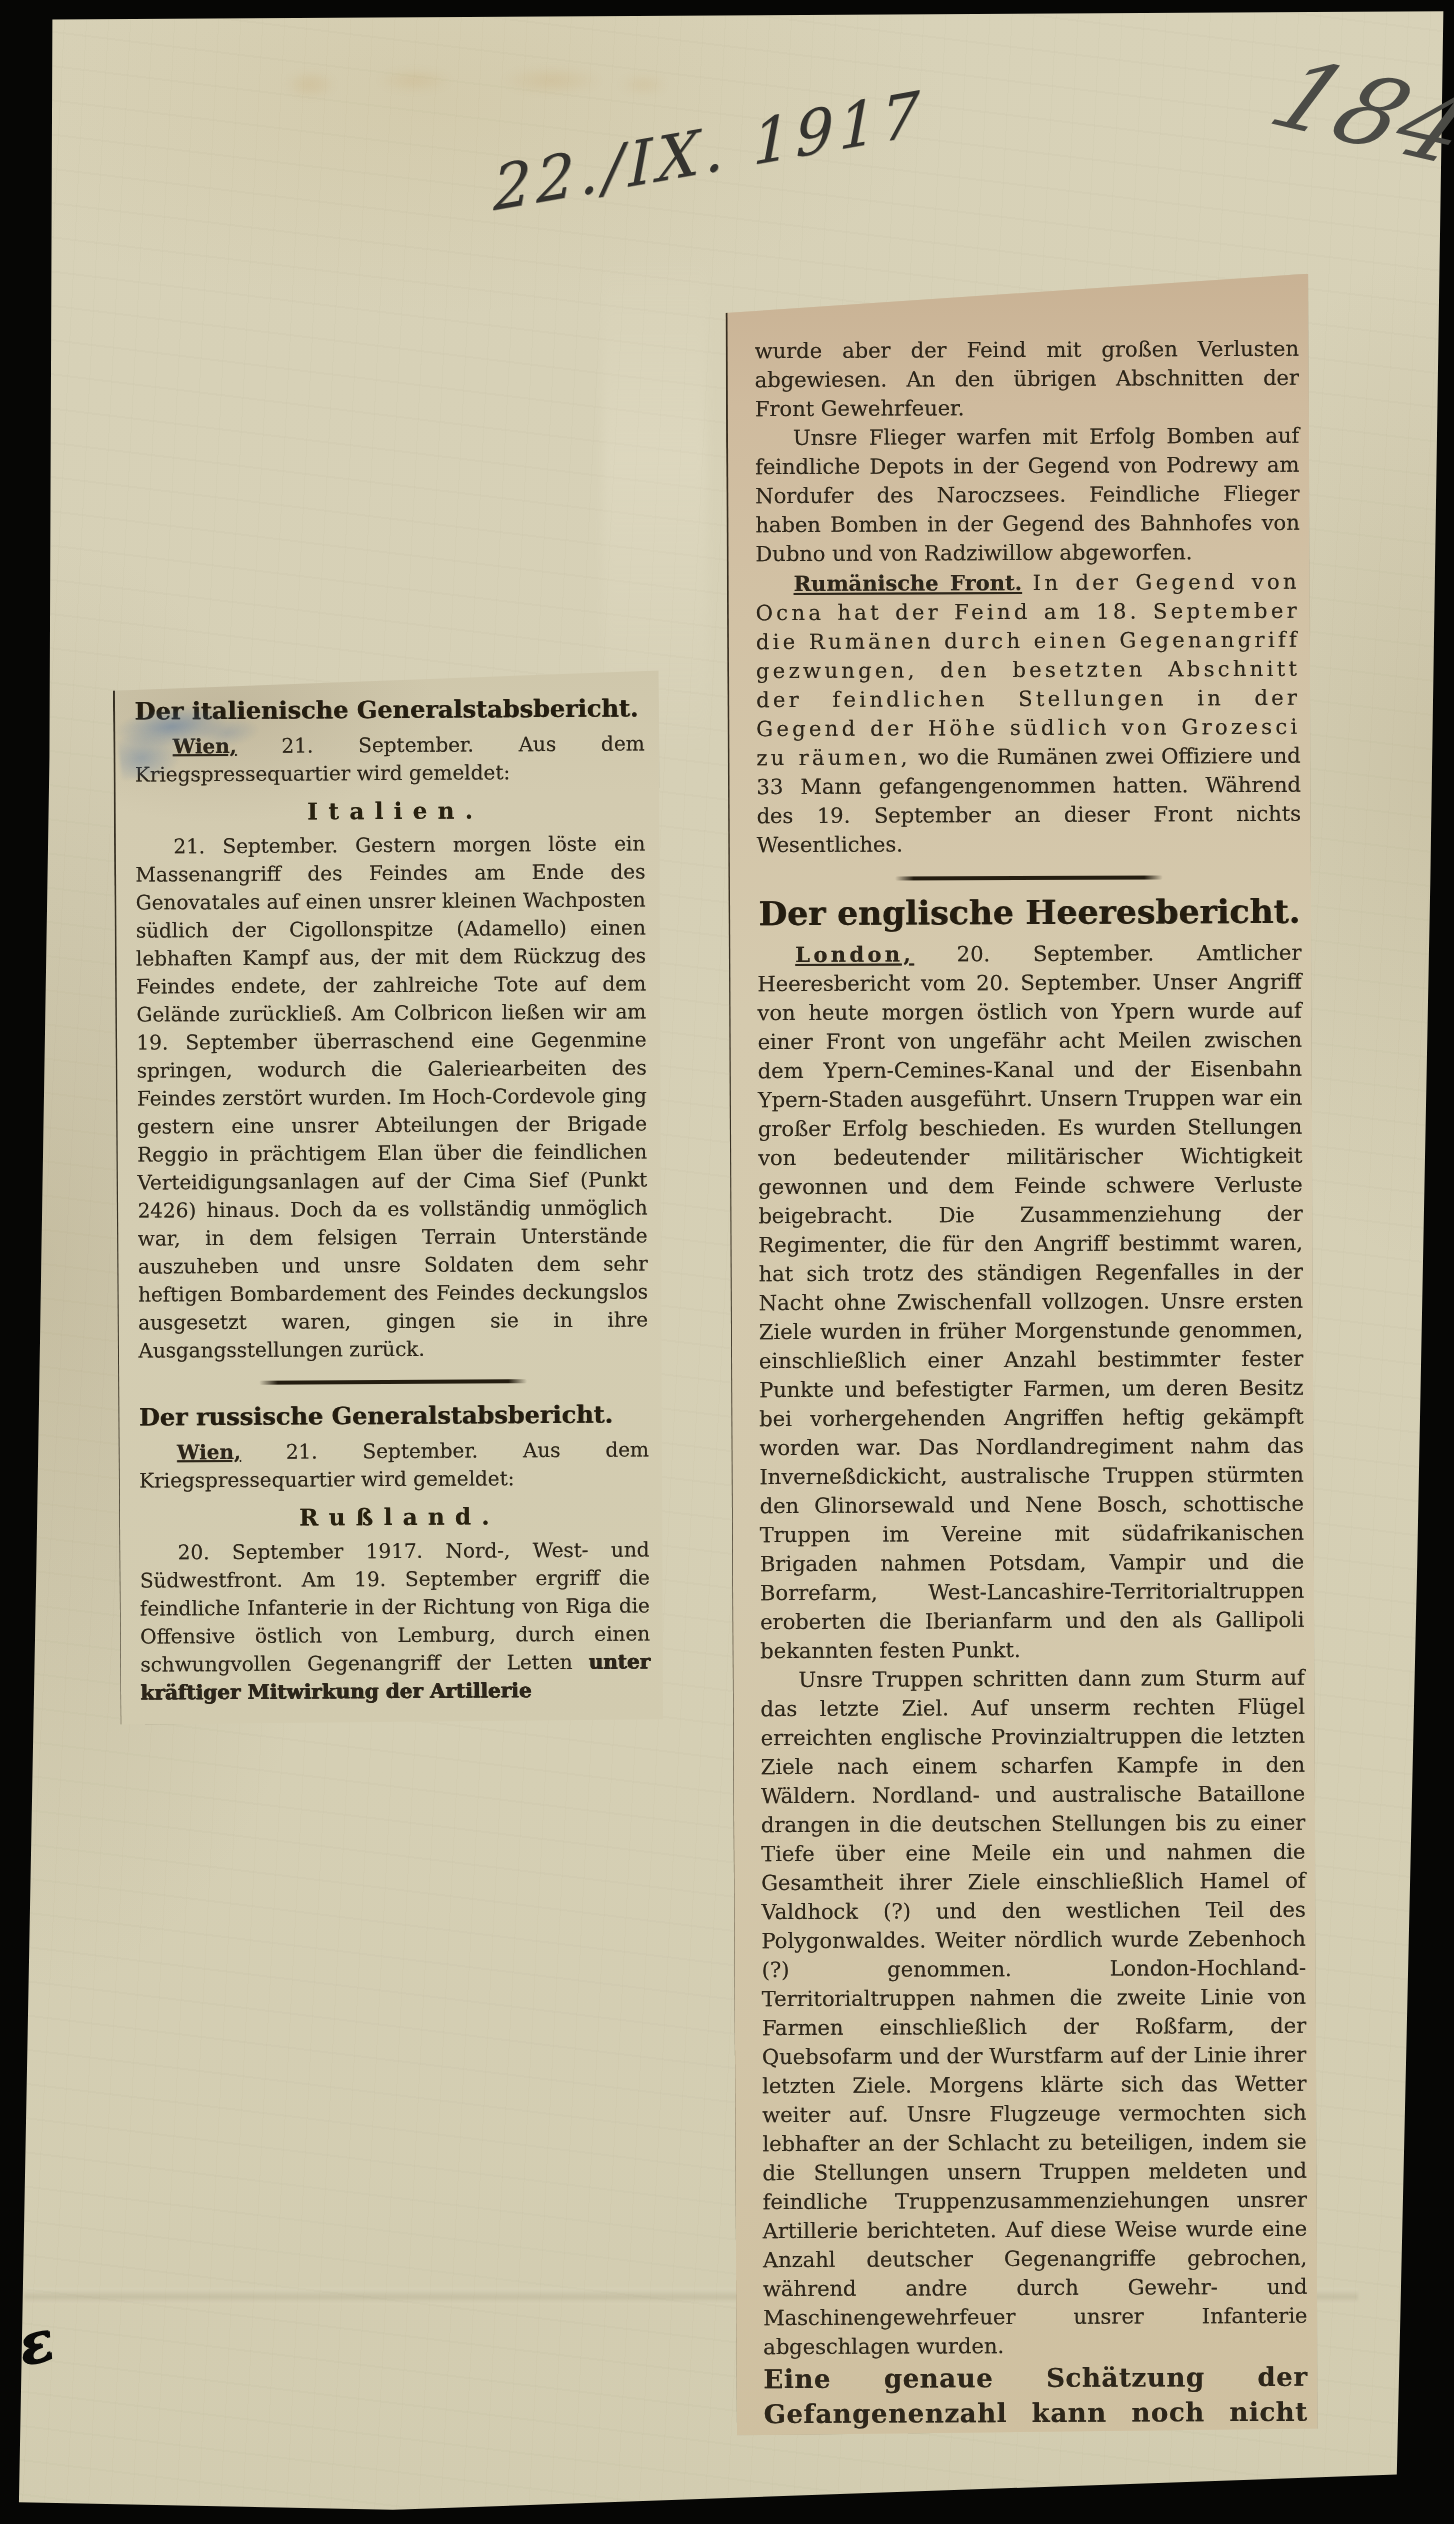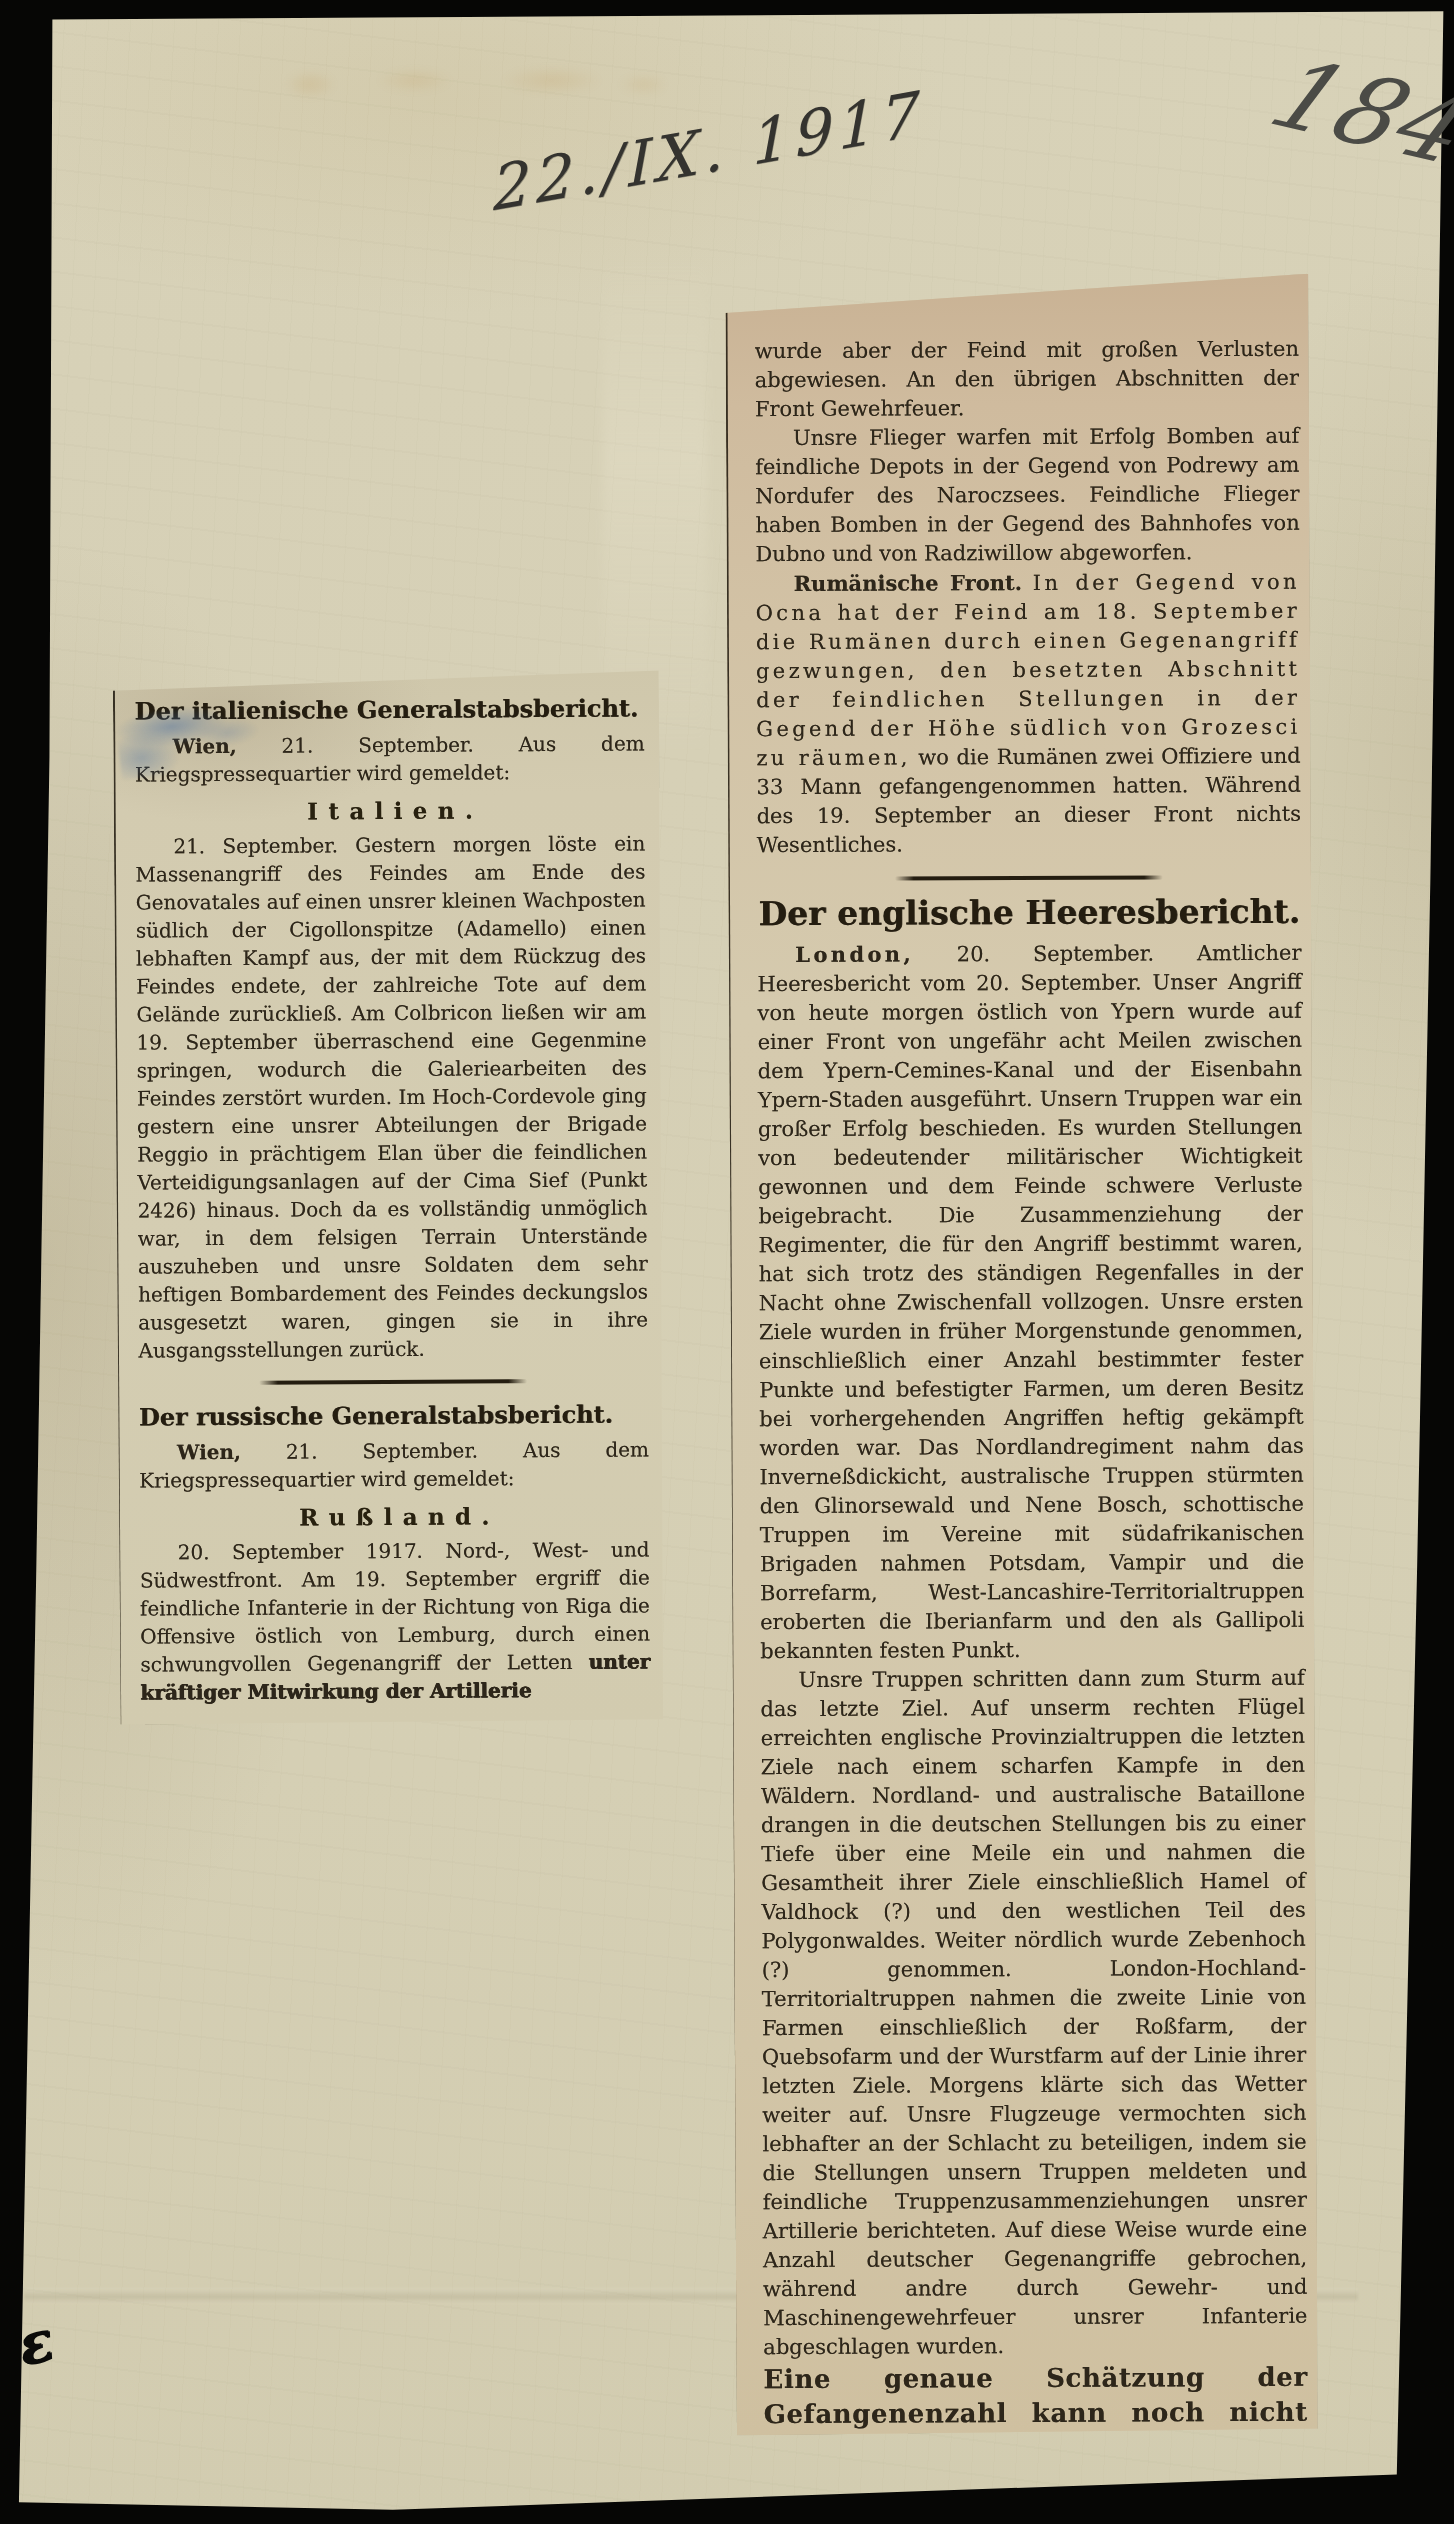--- a/index.html
+++ b/index.html
@@ -59,21 +59,21 @@
   .clip-left{font-size:20px;line-height:28px;}
   .clip-right{font-size:21px;line-height:29px;}
   .news{text-shadow:0 0 0.6px rgba(45,35,18,0.6);}
   .indent{text-indent:38px;}
   .hl{margin:0 0 7.3px 0;font-weight:bold;color:#241d10;white-space:nowrap;
       text-shadow:0.6px 0 0 rgba(36,29,16,0.8);}
   .hl-left{font-size:24px;letter-spacing:0;}
   .hl-right{font-size:33px;text-align:center;margin:16px 0 12px 0;}
   .subhead{margin:9.7px 0 6px 0;text-align:center;font-weight:bold;font-size:23px;
       letter-spacing:0.45em;text-indent:0.45em;color:#28210f;}
-  .bold{font-weight:bold;}
+  .bold{font-weight:bold;text-decoration:underline;}
   .spaced{letter-spacing:0.16em;}
   .divider{width:268px;height:3.7px;margin:17px auto 18px auto;border-radius:1.8px;
       background:linear-gradient(90deg, transparent 0, #241d10 7%, #241d10 93%, transparent 100%);}
   .ink-heavy{font-weight:bold;text-shadow:0.5px 0 0 #2d261a, -0.3px 0 0 #2d261a;}
   .large-print{font-size:26px;line-height:35px;font-weight:bold;letter-spacing:0.6px;margin-top:3.7px;}
   .bluemark{position:absolute;left:3.7px;top:21px;width:183px;height:79px;opacity:.65;
       transform:rotate(-6deg);filter:blur(1.8px);
       background:
         radial-gradient(79px 27px at 30% 40%, rgba(70,108,160,0.75), transparent 72%),
         radial-gradient(55px 37px at 12% 75%, rgba(70,108,160,0.55), transparent 70%),

